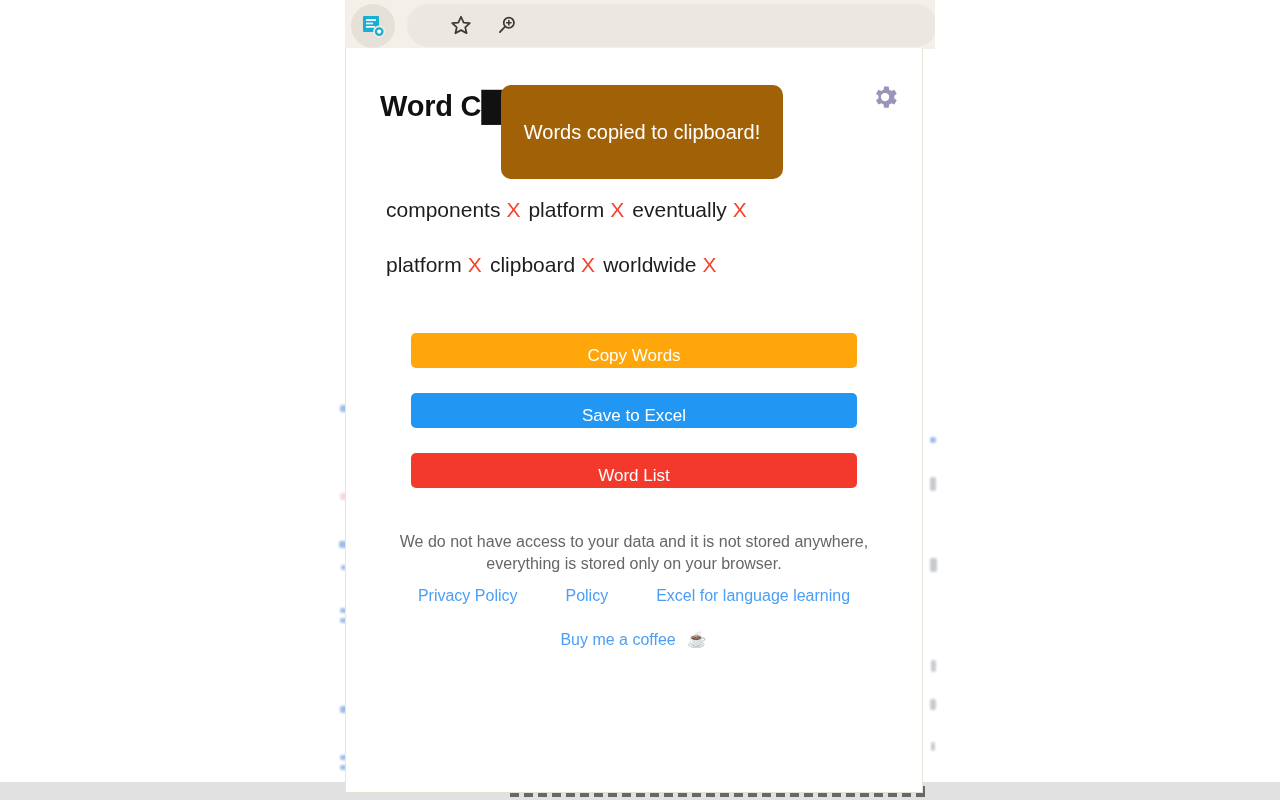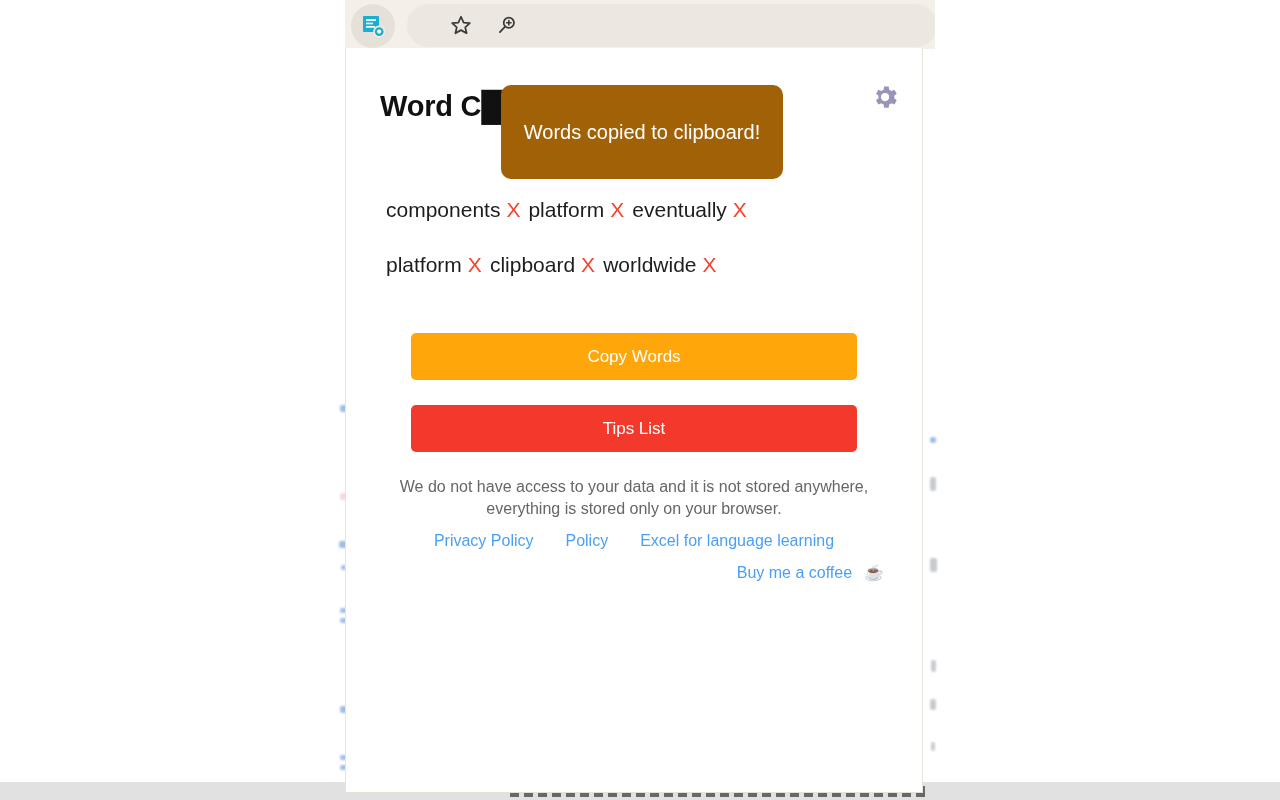--- a/index.html
+++ b/index.html
@@ -189,63 +189,63 @@
   
   #actions {
     padding: 26px 65px 0 65px;
     display: flex;
     flex-direction: column;
     gap: 25px;
   }
   .action-btn {
     display: block;
     width: 100%;
-    height: 47px;
+    height: 35px;
     border: none;
     border-radius: 5px;
     color: #ffffff;
     font-size: 17px;
     font-family: "Liberation Sans", sans-serif;
     cursor: pointer;
     text-align: center;
     line-height: 45px;
     padding: 0;
   }
   #btn-copy  { background: #ffa60a; }
   #btn-excel { background: #2196f3; }
   #btn-clear { background: #f2392b; }
 
   
   #footer {
-    padding: 24px 38px 0 38px;
+    padding: 43px 38px 0 38px;
     text-align: center;
   }
   #privacy-note {
     font-size: 16px;
     line-height: 22px;
     color: #666666;
     margin: 0 0 12px 0;
   }
   #footer-links {
     display: flex;
     justify-content: center;
-    gap: 32px;
-    margin-bottom: 14px;
+    gap: 48px;
+    margin-bottom: 26px;
     align-items: flex-end;
   }
   .footer-link {
     color: #4a9ff5;
     font-size: 16px;
     text-decoration: none;
     cursor: pointer;
     white-space: nowrap;
   }
   #coffee-row {
     display: flex;
-    justify-content: flex-end;
+    justify-content: center;
     align-items: center;
     gap: 12px;
   }
   #coffee-emoji { font-size: 16px; line-height: 16px; }
 </style>
 </head>
 <body>
 
 <div id="page-backdrop">
   <div class="ghost-line blue" style="left:340px; top:405px; width:9px;"></div>
@@ -320,21 +320,22 @@
     <div class="word-row">
       <span class="word-chip"><span class="word-text">components</span><span class="word-x">X</span></span><span class="word-chip"><span class="word-text">platform</span><span class="word-x">X</span></span><span class="word-chip"><span class="word-text">eventually</span><span class="word-x">X</span></span>
     </div>
     <div class="word-row">
       <span class="word-chip"><span class="word-text">platform</span><span class="word-x">X</span></span><span class="word-chip"><span class="word-text">clipboard</span><span class="word-x">X</span></span><span class="word-chip"><span class="word-text">worldwide</span><span class="word-x">X</span></span>
     </div>
   </div>
 
   <div id="actions">
     <button class="action-btn" id="btn-copy">Copy Words</button>
-    <button class="action-btn" id="btn-clear">Tips List</button>
+    <button class="action-btn" id="btn-excel">Save to Excel</button>
+    <button class="action-btn" id="btn-clear">Word List</button>
   </div>
 
   <div id="footer">
     <p id="privacy-note">We do not have access to your data and it is not stored anywhere, everything is stored only on your browser.</p>
 
     <div id="footer-links">
       <a class="footer-link">Privacy Policy</a>
       <a class="footer-link">Policy</a>
       <a class="footer-link">Excel for language learning</a>
     </div>

